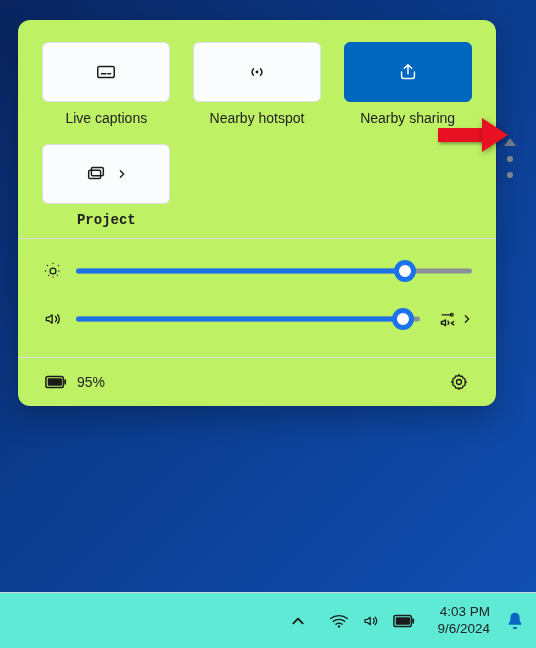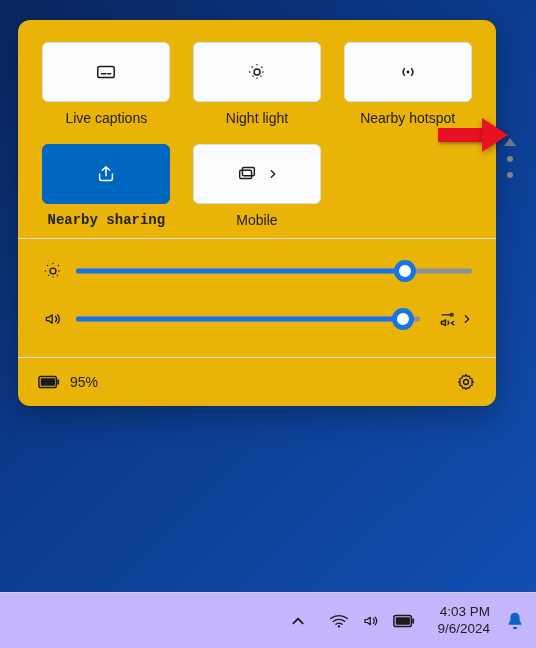--- a/index.html
+++ b/index.html
@@ -14,21 +14,21 @@
     position: relative;
     overflow: hidden;
   }
 
   
   .panel {
     position: absolute;
     left: 18px;
     top: 20px;
     width: 478px;
-    background: #eab308;
+    background: #bef264;
     border-radius: 12px;
     box-shadow: 0 12px 30px rgba(0,0,0,0.25), 0 0 0 1px rgba(0,0,0,0.05);
     overflow: hidden;
   }
 
   .grid-area {
     padding: 22px 24px 10px 24px;
     border-bottom: 1px solid #d9dce0;
   }
 
@@ -108,30 +108,30 @@
     background: #fff; border: 5px solid #1a73e8;
   }
   .vol-arrow {
     display:flex; align-items:center; gap:4px; cursor:pointer;
     padding-left:6px;
   }
 
   
   .footer {
     display:flex; align-items:center; justify-content:space-between;
-    padding: 14px 20px;
+    padding: 14px 27px;
   }
   .battery-info { display:flex; align-items:center; gap:10px; }
   .gear { cursor:pointer; }
 
   
   .taskbar {
     position:absolute; left:0; right:0; bottom:0;
     height:56px;
-    background:#c4b5fd;
+    background:#5eead4;
     border-top:1px solid #d0d4d8;
     display:flex; align-items:center; justify-content:flex-end;
     padding:0 10px 0 0; gap:8px;
   }
   .tray-group { display:flex; align-items:center; gap:12px; padding:4px 8px; border-radius:6px; }
   .clock { text-align:right; font-size:13.5px; line-height:1.2; padding:2px 6px; border-radius:6px; cursor:pointer; }
   .bell { width:22px; height:22px; fill:#0a66c2; cursor:pointer; }
 
   
   .side-affordance {
@@ -178,31 +178,20 @@
           <span>
             <svg viewBox="0 0 24 24">
                 <rect class="ico-stroke" x="3" y="6" width="18" height="12" rx="2"></rect>
                 <path class="ico-stroke" d="M7 14h5M14 14h3"></path>
               </svg>
           </span>
         </div>
         <span class="tile-label">Live captions</span>
       </div>
 
-      <div class="tile">
-        <div class="tile-btn">
-          <span>
-            <svg viewBox="0 0 24 24">
-                <circle class="ico-stroke" cx="12" cy="12" r="3.2"></circle>
-                <path class="ico-stroke" d="M12 4v1.6M12 18.4V20M4 12h1.6M18.4 12H20M6.6 6.6l1.1 1.1M16.3 16.3l1.1 1.1M17.4 6.6l-1.1 1.1M7.7 16.3l-1.1 1.1" stroke-dasharray="0.1 2.6"></path>
-              </svg>
-          </span>
-        </div>
-        <span class="tile-label">Night light</span>
-      </div>
 
       <div class="tile">
         <div class="tile-btn">
           <span>
             <svg viewBox="0 0 24 24">
                 <circle cx="12" cy="12" r="1.6" fill="#1b1b1b"></circle>
                 <path class="ico-stroke" d="M8.2 8.4a5.4 5.4 0 0 0 0 7.2M15.8 8.4a5.4 5.4 0 0 1 0 7.2"></path>
               </svg>
           </span>
         </div>
@@ -229,21 +218,21 @@
                 <rect class="ico-stroke" x="7" y="5" width="13" height="9" rx="1.5"></rect>
                 <rect class="ico-stroke" x="4" y="8" width="13" height="9" rx="1.5"></rect>
               </svg>
           </span>
           <span>
             <svg class="chev" viewBox="0 0 12 12">
                 <path class="ico-stroke" d="M4 2l4 4-4 4"></path>
               </svg>
           </span>
         </div>
-        <span class="tile-label">Mobile</span>
+        <span class="tile-label">Project</span>
       </div>
 
     </div>
   </div>
 
   <div class="sliders">
 
     <div class="slider-row">
       <span class="icon">
         <svg width="20" height="20" viewBox="0 0 24 24">

